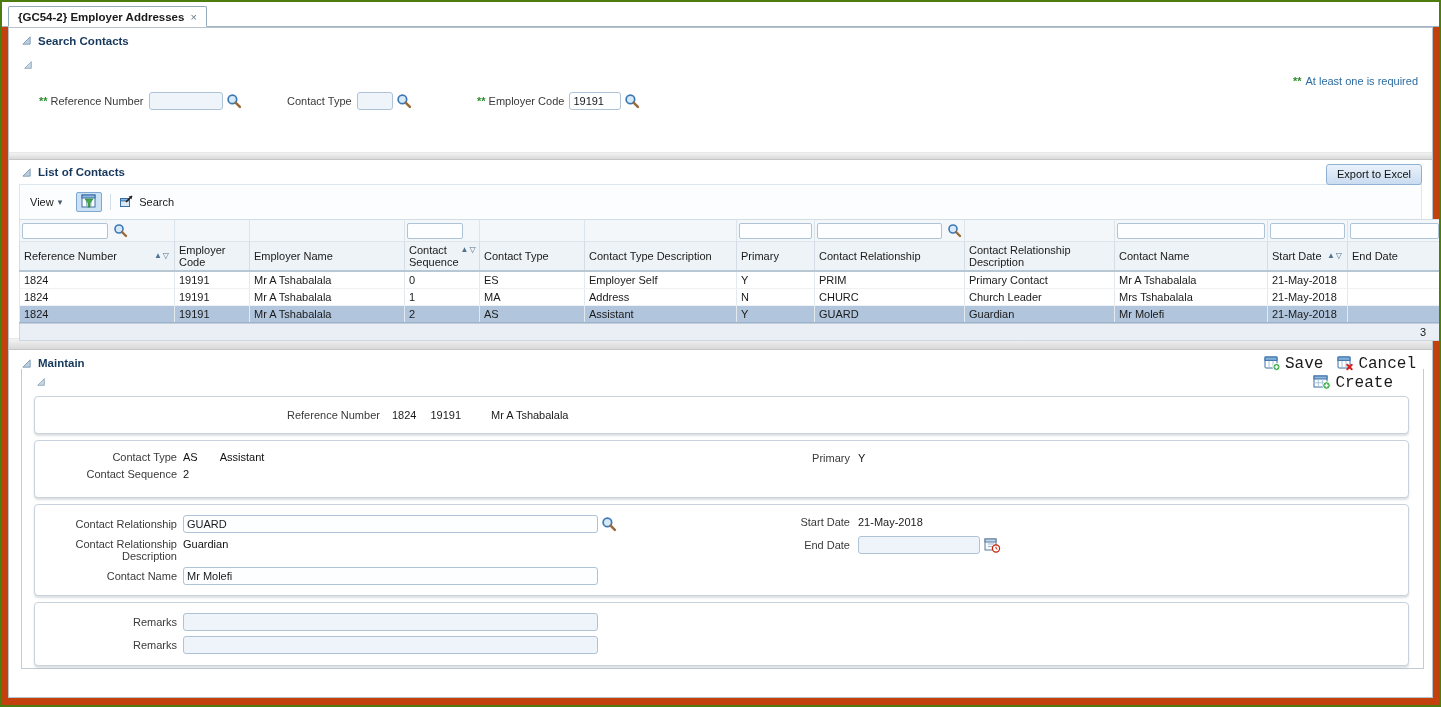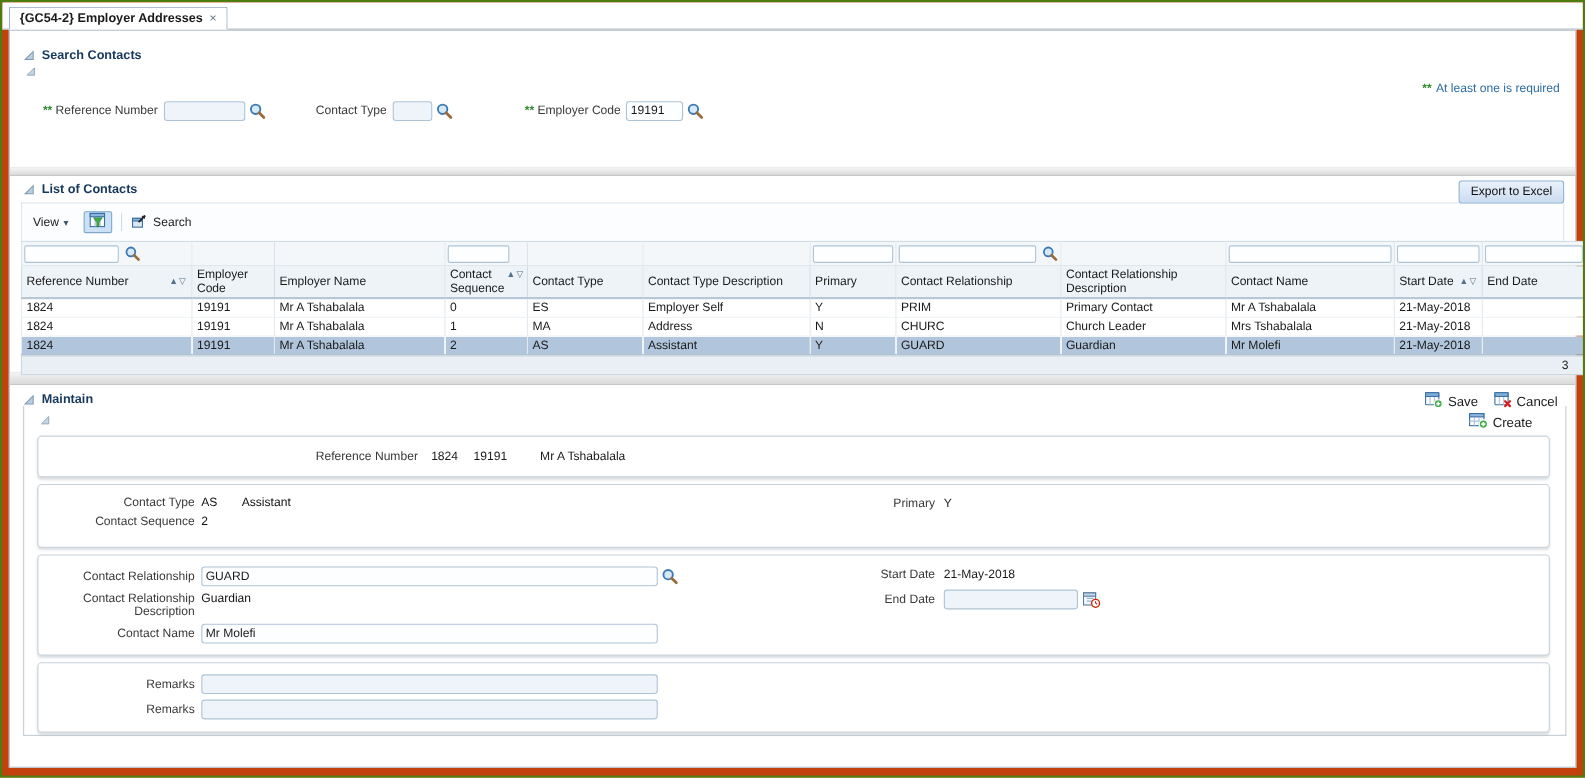--- a/index.html
+++ b/index.html
@@ -19,21 +19,21 @@
   .req { color:#2e8b2e; font-weight:bold; margin-right:3px; }
   .btn { display:inline-block; padding:3px 10px 4px 10px; font-size:11px; color:#111; background:linear-gradient(#eaf2fb,#cadcf0); border:1px solid #8fb1d3; border-radius:3px; cursor:pointer; font-family:inherit; }
   .tinput { height:18px; border:1px solid #aec3d6; border-radius:3px; background:#eef4f9; padding:0 3px; font-family:inherit; font-size:11px; color:#1a1a1a; }
   .tinput.filled { background:#fdfeff; }
   .mag { display:inline-flex; margin-left:3px; cursor:pointer; line-height:0; }
   .splitter { height:8px; background:linear-gradient(#f3f3f3,#d9d9d9); border-top:1px solid #e8e8e8; border-bottom:1px solid #c6c6c6; }
   .splitter.thick { height:12px; }
 
   
   .search-section { height:124px; position:relative; }
-  .search-header { display:flex; align-items:flex-start; gap:6px; padding:17px 0 0 12px; }
+  .search-header { display:flex; align-items:flex-start; gap:6px; padding:7px 0 0 12px; }
   .sub-disc { position:absolute; left:14px; top:32px; }
   .required-note { position:absolute; right:14px; top:47px; color:#2d6ca2; }
   .required-note .req { margin-right:4px; }
   .search-fields { position:absolute; left:0; top:64px; width:100%; height:22px; }
   .fgroup { position:absolute; display:flex; align-items:center; }
   .fgroup label { color:#3a3a3a; margin-right:5px; }
   .search-buttons { position:absolute; right:12px; bottom:9px; display:flex; align-items:center; gap:7px; }
   .btn-sep { width:1px; height:18px; background:#c9d4dd; margin:0 3px; }
 
   
@@ -61,21 +61,21 @@
   .sort-icons { flex:none; font-size:8px; color:#51718d; cursor:pointer; letter-spacing:1px; margin-top:1px; }
   .data-row td { height:17px; padding:0 4px; border-right:1px solid #e3e9ee; border-bottom:1px solid #eef2f5; background:#fff; }
   .data-row td:first-child { border-left:1px solid #e3e9ee; }
   .data-row.selected td { background:#b1c5dc; border-bottom:1px solid #9db3cb; }
   .table-footer { margin:0 0 0 10px; width:1422px; height:18px; line-height:17px; background:#e9eff5; border:1px solid #ccd7e0; border-top:1px solid #c3cfd9; text-align:right; padding-right:14px; }
 
   
   .maintain-section { flex:1; position:relative; }
   .maintain-header { display:flex; align-items:center; gap:6px; padding:7px 0 0 12px; }
   .save-cancel { position:absolute; right:16px; top:5px; display:flex; align-items:center; gap:14px; }
-  .icon-btn { display:inline-flex; align-items:center; gap:4px; cursor:pointer; font-size:12px; }
+  .icon-btn { display:inline-flex; align-items:flex-start; gap:4px; cursor:pointer; font-size:16px;font-family:Liberation Mono, monospace; }
   .subtabs { display:flex; align-items:flex-end; margin:6px 0 0 12px; height:22px; border-bottom:1px solid #b2bfc9; width:calc(100% - 24px); }
   .subtab { padding:4px 12px 3px 12px; border:1px solid #c3cdd5; border-bottom:none; background:#e7ebee; color:#4c5a66; margin-right:3px; border-radius:2px 2px 0 0; cursor:pointer; }
   .subtab.active { background:#fff; color:#000; font-weight:bold; border-color:#a9b8c4; margin-bottom:-1px; padding-bottom:4px; }
   .tab-panel { margin:0 8px 6px 12px; border:1px solid #c2ccd5; border-top:none; flex:1; height:300px; position:relative; padding-top:3px; }
   .panel-toolbar { height:24px; position:relative; }
   .panel-disc { position:absolute; left:14px; top:5px; }
   .create-btn { position:absolute; right:30px; top:2px; }
   .ibox { margin:0 14px 6px 12px; border:1px solid #c7d2dc; border-radius:4px; background:#fff; box-shadow:0 2px 2px rgba(120,130,140,0.25); position:relative; }
   .ibox .lrows { padding-top:10px; }
   .frow { display:flex; align-items:center; margin-bottom:5px; }

